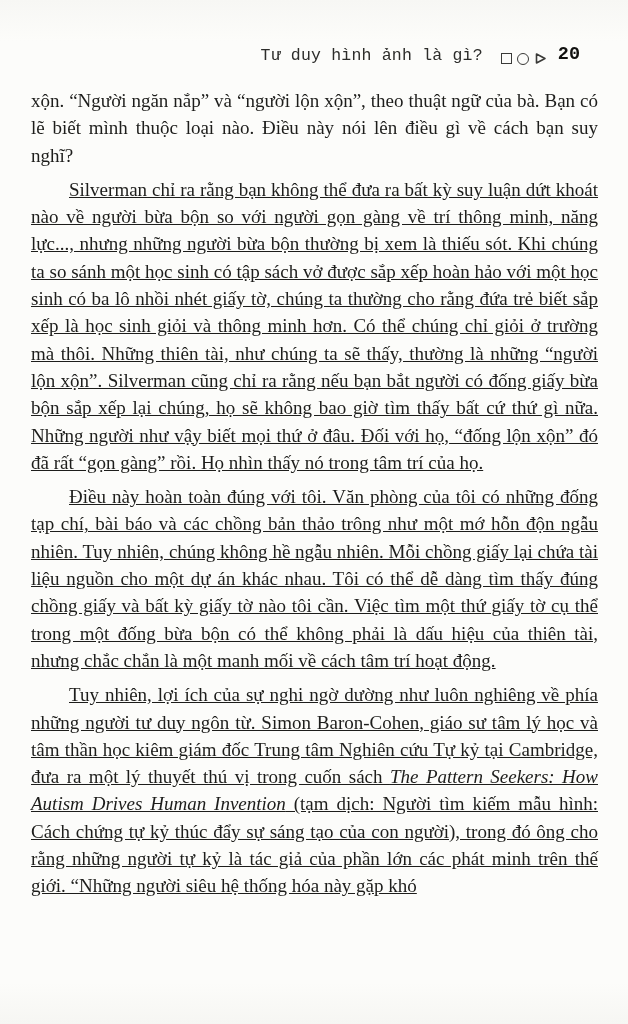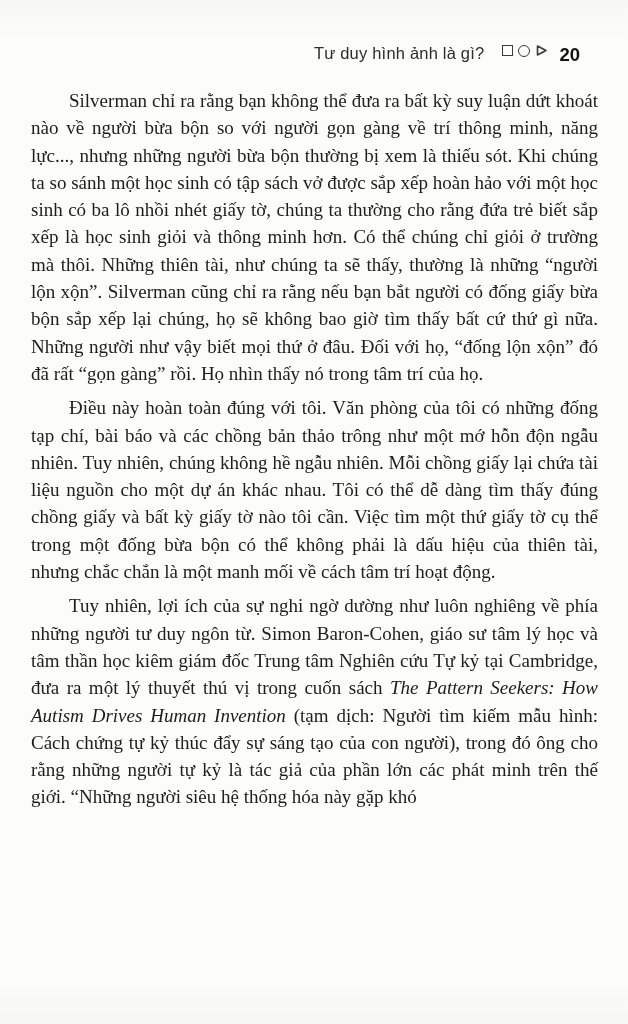--- a/index.html
+++ b/index.html
@@ -14,22 +14,22 @@
     margin: 0 auto;
     background: linear-gradient(180deg, #f7f7f4 0%, #fcfcfa 4%, #fcfcfa 96%, #f6f6f3 100%);
     overflow: hidden;
     color: #1d1d1b;
   }
   .running-header {
     position: absolute;
     top: 44px;
     right: 48px;
     display: flex;
-    align-items: flex-start;
-    font-family: Liberation Sans, sans-serif;
+    align-items: flex-end;
+    font-family: Liberation Mono, monospace;
   }
   .running-header .chapter-title {
     font-size: 16.5px;
     letter-spacing: 0.2px;
     color: #2c2c2a;
   }
   .header-icons {
     display: flex;
     align-items: center;
     gap: 5px;
@@ -61,20 +61,21 @@
     font-family: "Liberation Serif", "DejaVu Serif", serif;
     font-size: 19px;
     line-height: 27.3px;
     text-align: justify;
   }
   .body-text p {
     margin: 0 0 7px 0;
   }
   .body-text p.indent {
     text-indent: 38px;
+    text-decoration: underline;
   }
   .italic { font-style: italic; }
 </style>
 </head>
 <body>
 
 <div class="page">
 
   <div class="running-header">
     <span class="chapter-title">Tư duy hình ảnh là gì?</span>
@@ -84,20 +85,21 @@
       <span class="glyph-triangle">
         <svg width="13" height="13" viewBox="0 0 13 13">
           <polygon points="2.5,2 11,6.5 2.5,11" fill="none" stroke="#3a3a38" stroke-width="1.6" stroke-linejoin="round"></polygon>
         </svg>
       </span>
     </span>
     <span class="page-number">20</span>
   </div>
 
   <div class="body-text">
+    <p>xộn. “Người ngăn nắp” và “người lộn xộn”, theo thuật ngữ của bà. Bạn có lẽ biết mình thuộc loại nào. Điều này nói lên điều gì về cách bạn suy nghĩ?</p>
 
     <p class="indent">Silverman chỉ ra rằng bạn không thể đưa ra bất kỳ suy luận dứt khoát nào về người bừa bộn so với người gọn gàng về trí thông minh, năng lực..., nhưng những người bừa bộn thường bị xem là thiếu sót. Khi chúng ta so sánh một học sinh có tập sách vở được sắp xếp hoàn hảo với một học sinh có ba lô nhồi nhét giấy tờ, chúng ta thường cho rằng đứa trẻ biết sắp xếp là học sinh giỏi và thông minh hơn. Có thể chúng chỉ giỏi ở trường mà thôi. Những thiên tài, như chúng ta sẽ thấy, thường là những “người lộn xộn”. Silverman cũng chỉ ra rằng nếu bạn bắt người có đống giấy bừa bộn sắp xếp lại chúng, họ sẽ không bao giờ tìm thấy bất cứ thứ gì nữa. Những người như vậy biết mọi thứ ở đâu. Đối với họ, “đống lộn xộn” đó đã rất “gọn gàng” rồi. Họ nhìn thấy nó trong tâm trí của họ.</p>
 
     <p class="indent">Điều này hoàn toàn đúng với tôi. Văn phòng của tôi có những đống tạp chí, bài báo và các chồng bản thảo trông như một mớ hỗn độn ngẫu nhiên. Tuy nhiên, chúng không hề ngẫu nhiên. Mỗi chồng giấy lại chứa tài liệu nguồn cho một dự án khác nhau. Tôi có thể dễ dàng tìm thấy đúng chồng giấy và bất kỳ giấy tờ nào tôi cần. Việc tìm một thứ giấy tờ cụ thể trong một đống bừa bộn có thể không phải là dấu hiệu của thiên tài, nhưng chắc chắn là một manh mối về cách tâm trí hoạt động.</p>
 
     <p class="indent"><span>Tuy nhiên, lợi ích của sự nghi ngờ dường như luôn nghiêng về phía những người tư duy ngôn từ. Simon Baron-Cohen, giáo sư tâm lý học và tâm thần học kiêm giám đốc Trung tâm Nghiên cứu Tự kỷ tại Cambridge, đưa ra một lý thuyết thú vị trong cuốn sách </span><span class="italic">The Pattern Seekers: How Autism Drives Human Invention</span><span> (tạm dịch: Người tìm kiếm mẫu hình: Cách chứng tự kỷ thúc đẩy sự sáng tạo của con người), trong đó ông cho rằng những người tự kỷ là tác giả của phần lớn các phát minh trên thế giới. “Những người siêu hệ thống hóa này gặp khó</span></p>
   </div>
 
 </div>
 

